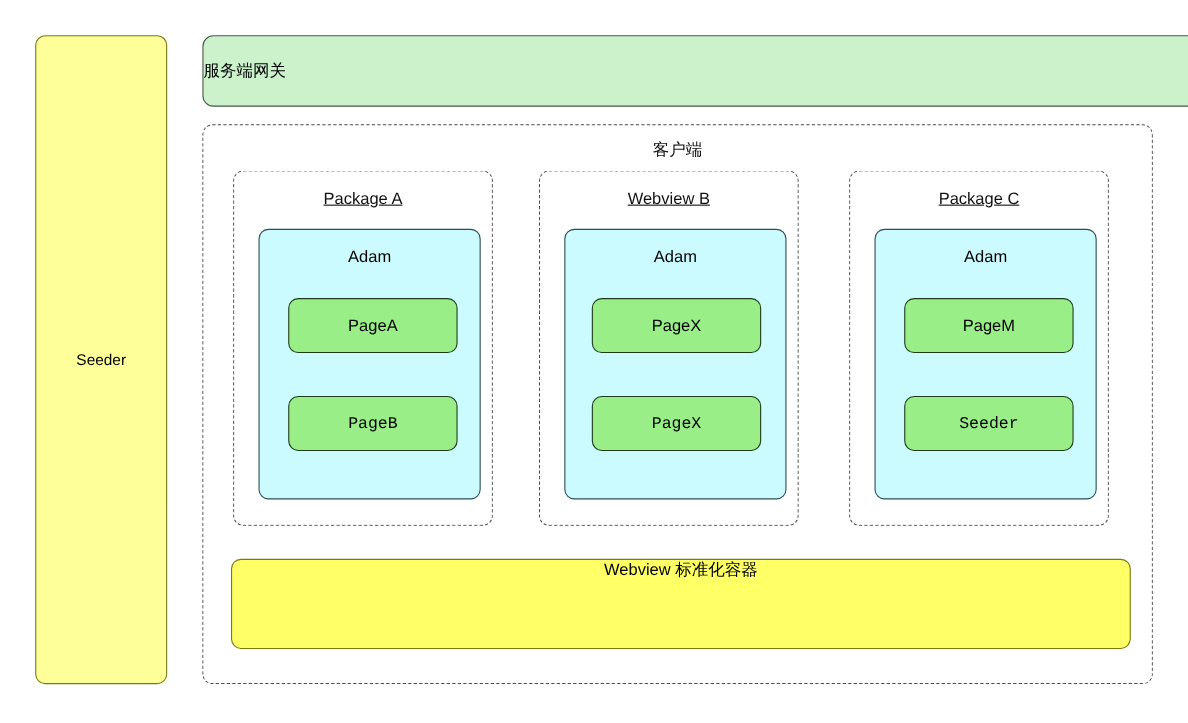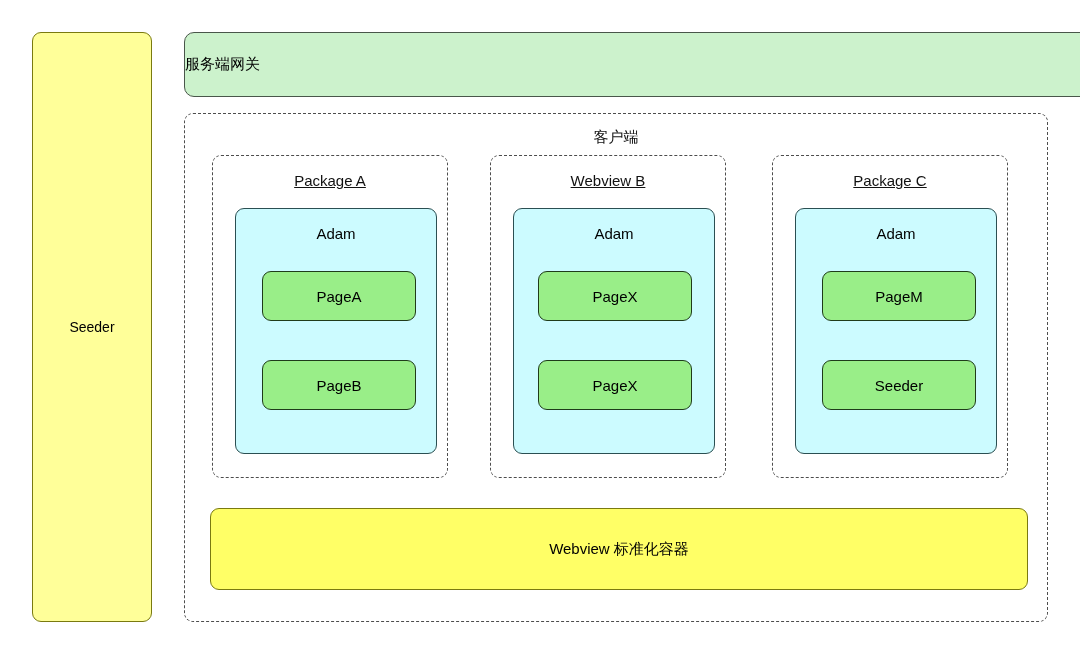--- a/index.html
+++ b/index.html
@@ -119,34 +119,33 @@
   .page-box {
     width: 154px;
     height: 50px;
     background: #99ee88;
     border-color: #1f3b1a;
     align-items: center;
     justify-content: center;
     font-size: 15px;
   }
   .page-row-0 { top: 271px; }
-  .page-row-1 { top: 360px; }
+  .page-row-1 { top: 360px; font-family: Liberation Mono, monospace; }
   .page-col-0 { left: 262px; }
   .page-col-1 { left: 526px; margin-left: 12px; }
   .page-col-2 { left: 822px; text-align: center; }
 
   
   #webview {
     left: 210px;
     top: 508px;
     width: 818px;
     height: 82px;
     background: #ffff66;
     border-color: #7a7a10;
-    align-items: center;
     justify-content: center;
     font-size: 15px;
   }
 
   .node-label {
     display: block;
     white-space: nowrap;
   }
 </style>
 </head>

